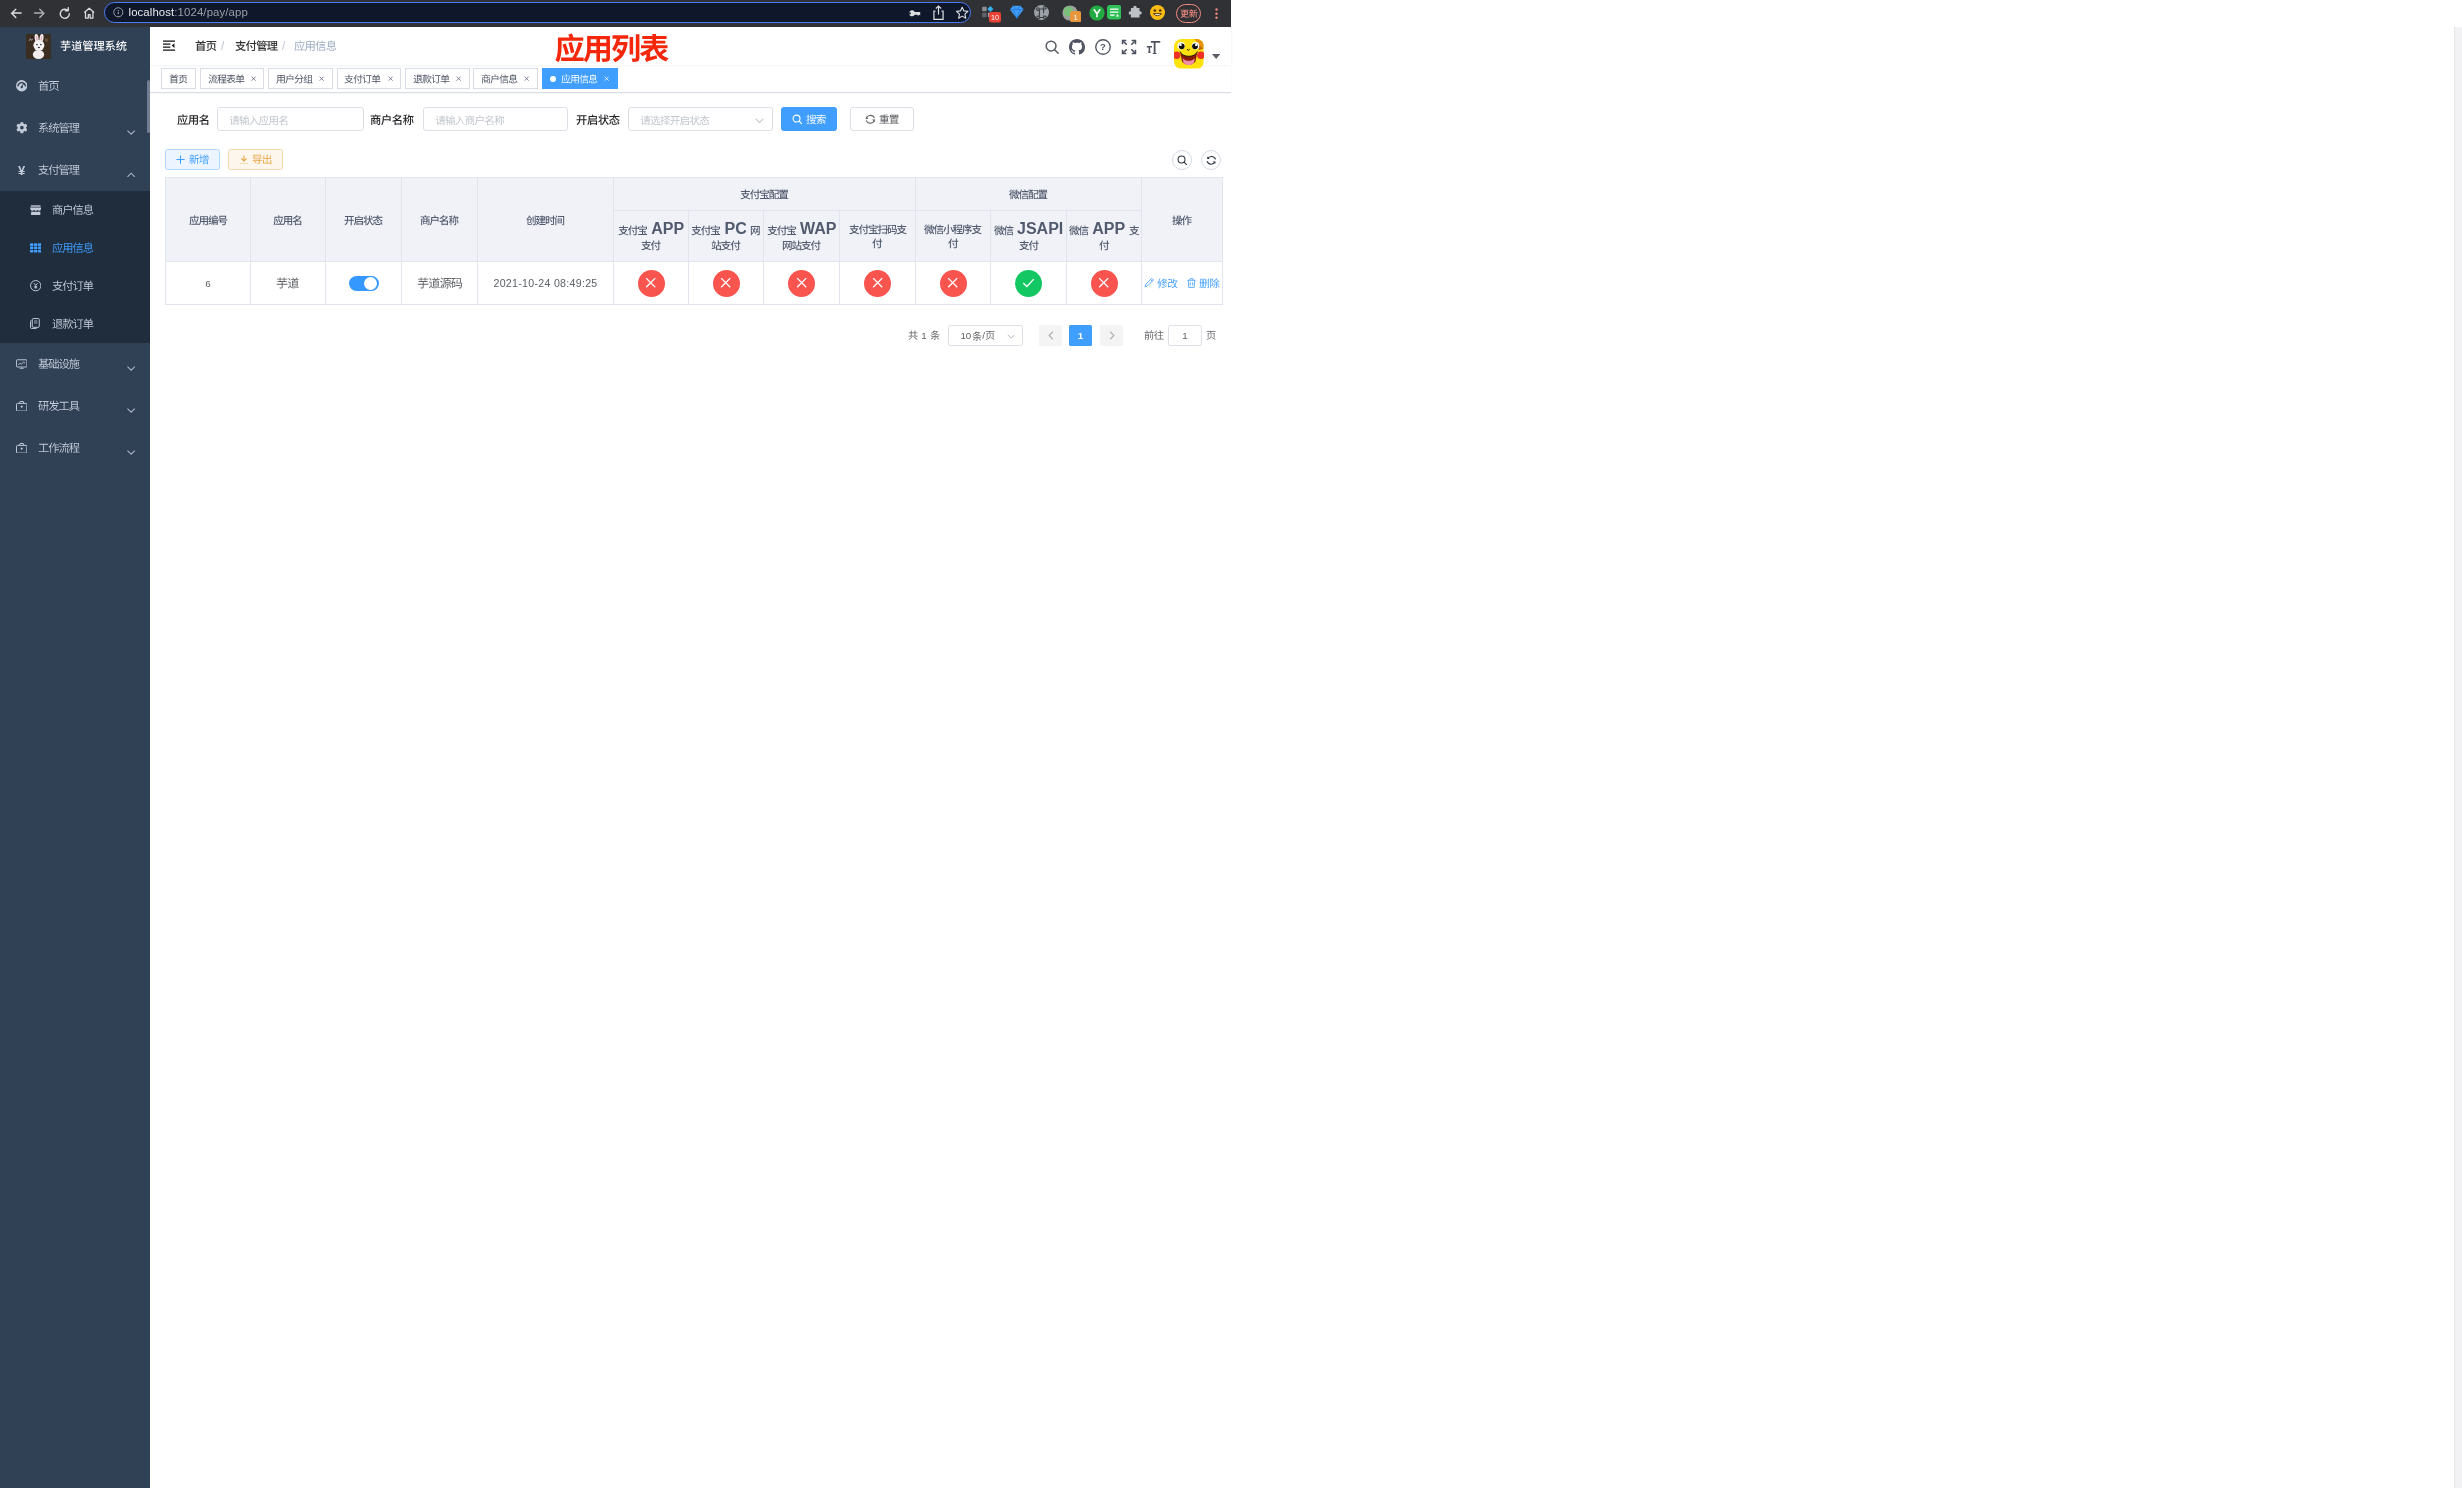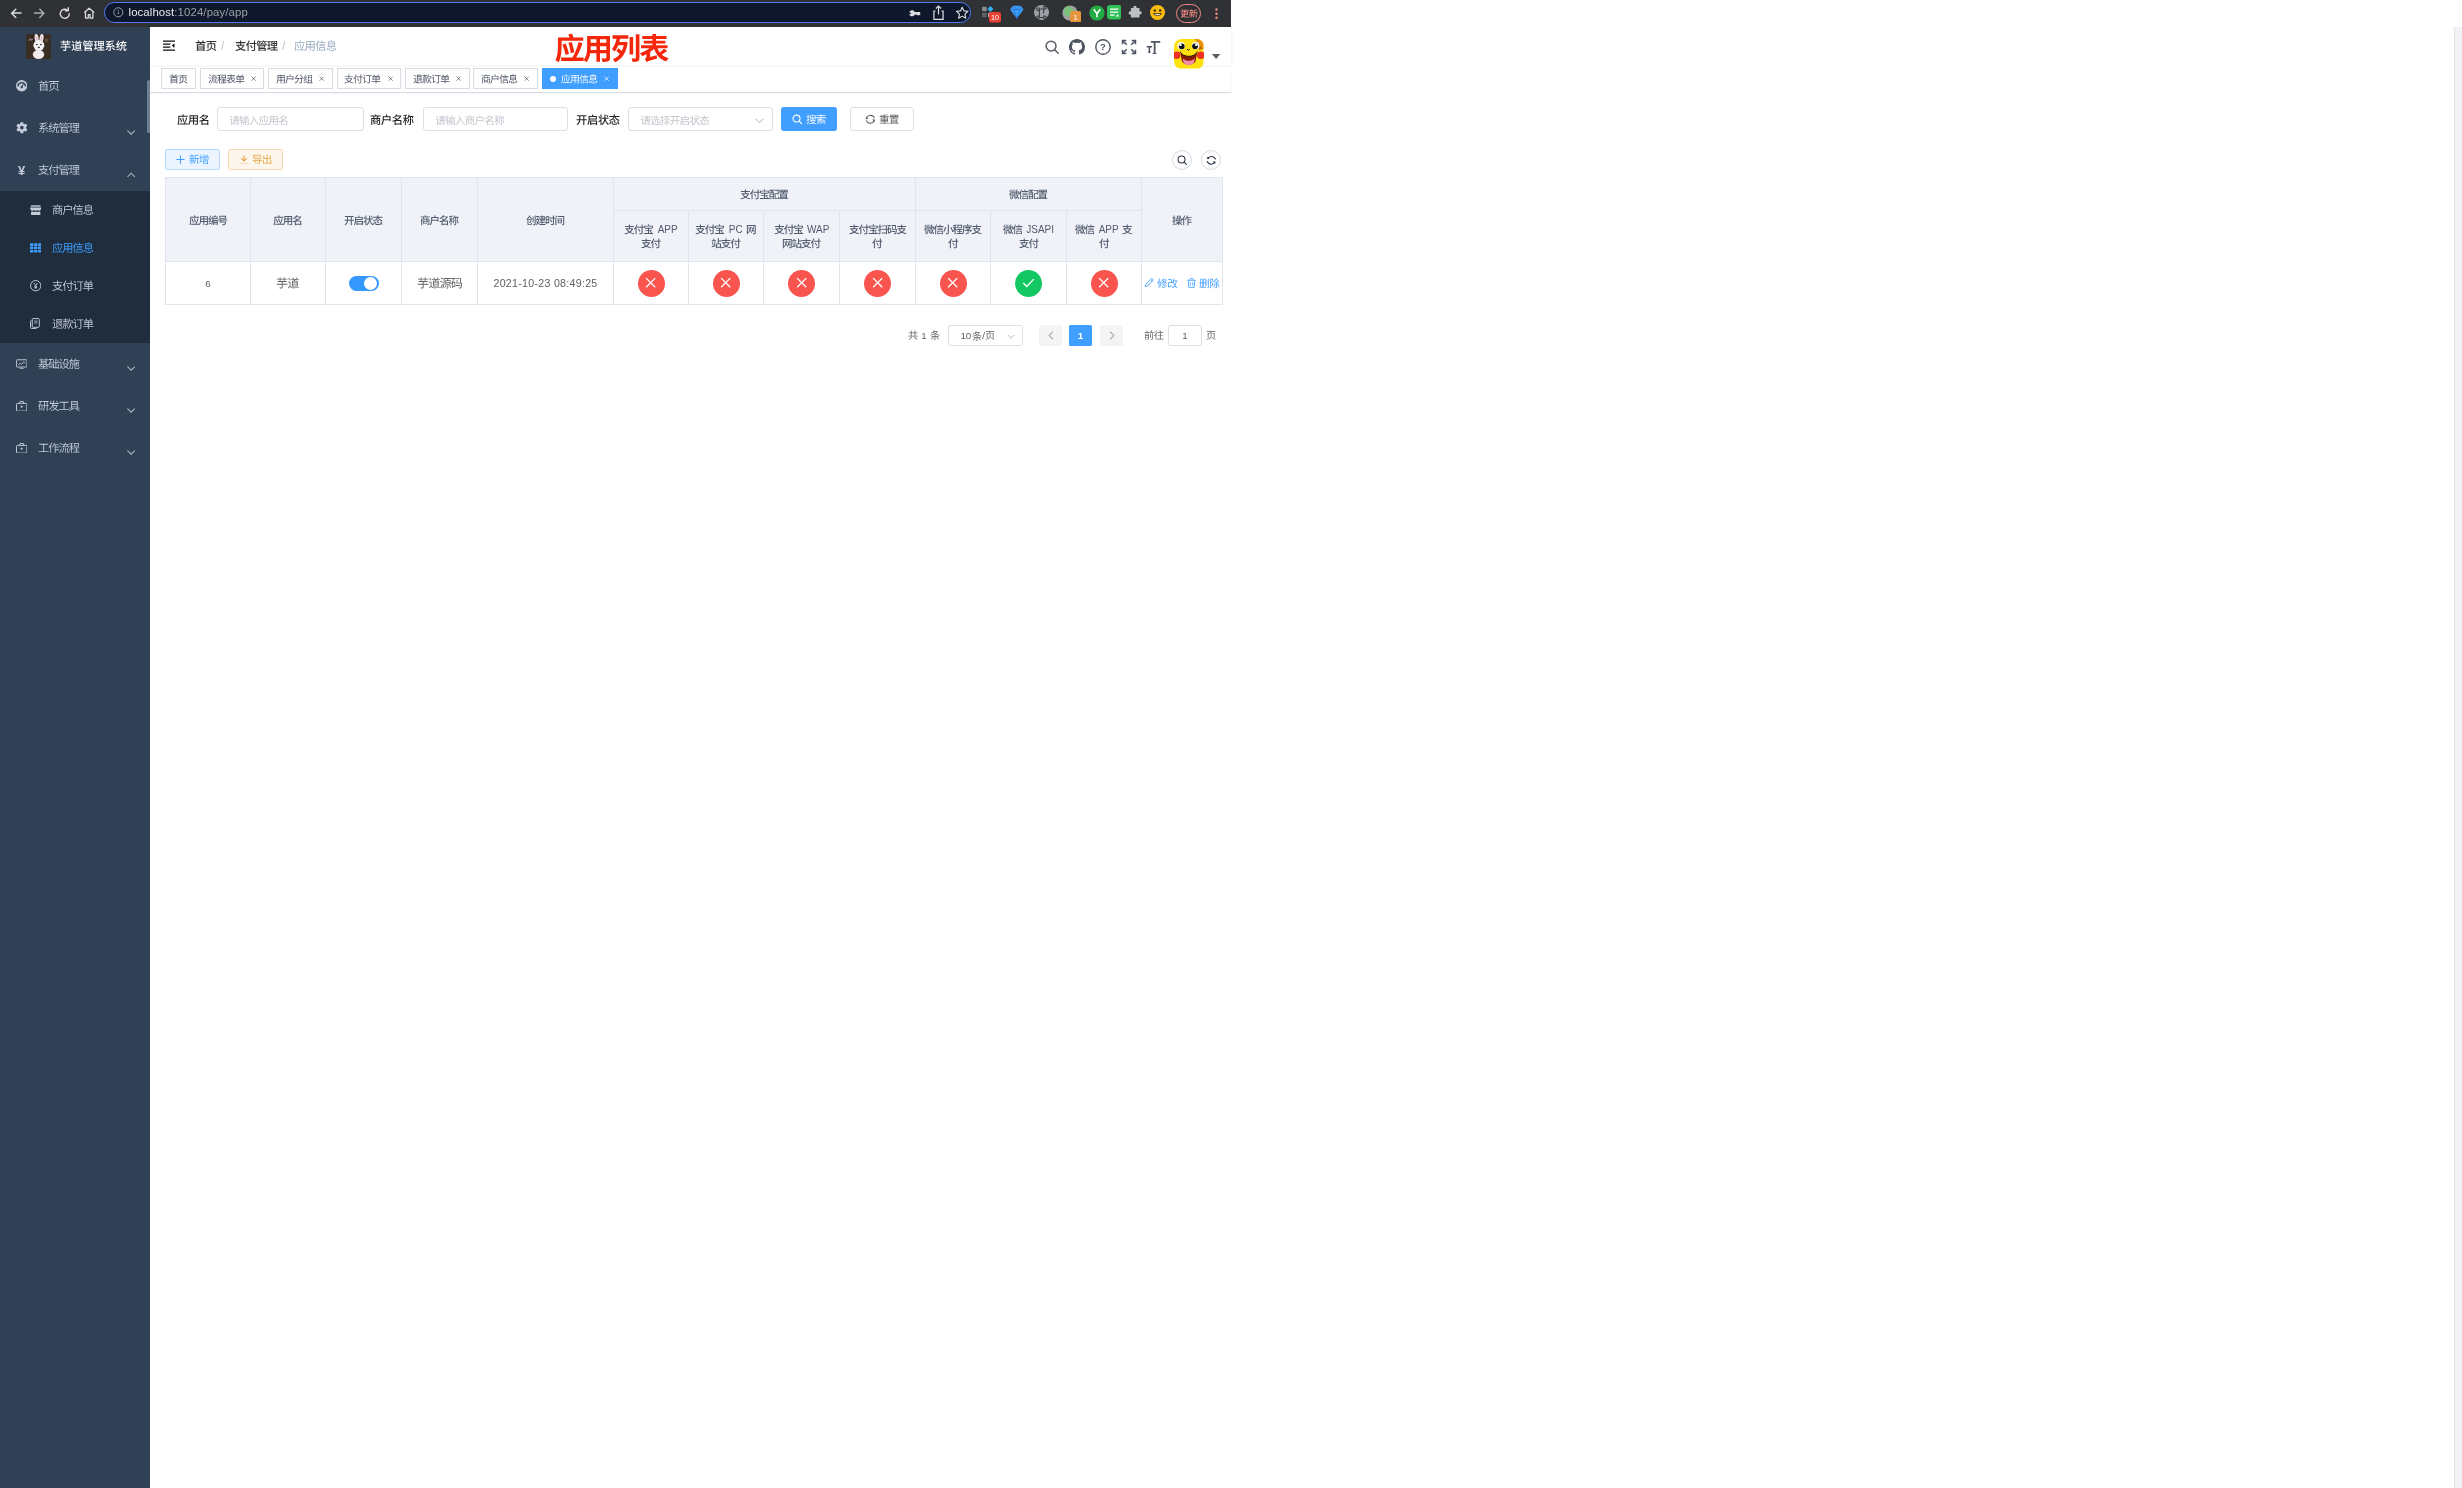--- a/index.html
+++ b/index.html
@@ -39,21 +39,21 @@
 #breset{left:700px;top:14.4px;width:64px;height:24px;background:#fff;border:0.8px solid #dcdfe6;color:#606266}
 #badd{left:15px;top:56px;width:55px;height:21px;background:#ecf5ff;border:0.8px solid #b3d8ff;color:#409eff;border-radius:2.3px}
 #bexp{left:78px;top:56px;width:55px;height:21px;background:#fdf6ec;border:0.8px solid #f5dab1;color:#e6a23c;border-radius:2.3px}
 .cbtn{position:absolute;top:57px;width:20.4px;height:20.4px;border:0.8px solid #d5dbe3;border-radius:50%;background:#fff;display:flex;align-items:center;justify-content:center}
 table{border-collapse:collapse;table-layout:fixed;position:absolute;left:15px;top:84px;width:1058px}
 th,td{border:0.8px solid #dfe4ee;padding:0;text-align:center;font-weight:400}
 th{background:#f0f2f7;color:#515a6e}
 td{color:#606266}
 .lt{font-size:9.8px;color:#5c6166}
 .dt{font-size:10.6px;letter-spacing:0.3px;color:#5c6166}
-.hl{font-size:10px;font-weight:400}
+.hl{font-size:16px;font-weight:700}
 .circ{width:27px;height:27px;border-radius:50%;margin:0 auto;display:flex;align-items:center;justify-content:center}
 .circ.r{background:#f9544e}
 .circ.g{background:#13c863}
 .sw{width:30px;height:15px;border-radius:7.6px;background:#3598ff;margin:0 auto;position:relative}
 .sw i{position:absolute;right:1.1px;top:1.1px;width:13px;height:13px;border-radius:50%;background:#fff}
 .op{color:#409eff;display:flex;align-items:center;justify-content:center;gap:9.8px}
 .op span{display:flex;align-items:center;gap:2.3px}
 #pgn{position:absolute;top:232px;height:21px;color:#606266;width:1081px}
 #pgn>*{position:absolute;height:21px;display:flex;align-items:center}
 .pbtn{justify-content:center;background:#f4f4f5;border-radius:1.5px;min-width:23px}
@@ -645,21 +645,21 @@
               <path fill="currentColor" d="M628 -840V-737H367V-840H294V-737H64V-668H294V-570H367V-668H628V-570H703V-668H937V-737H703V-840ZM57 -314V-243H467V-20C467 -3 461 2 441 2C421 3 350 3 275 1C288 21 301 54 305 76C398 76 459 75 494 63C530 51 543 29 543 -19V-243H944V-314H543V-468H873V-539H135V-468H467V-314ZM1002 -765C1054 -714 1118 -642 1144 -596L1206 -638C1176 -684 1112 -753 1060 -801ZM1392 -368H1728V-284H1392ZM1392 -231H1728V-147H1392ZM1392 -504H1728V-421H1392ZM1322 -561V-89H1800V-561H1562C1572 -586 1584 -616 1596 -645H1884V-708H1698C1722 -741 1746 -781 1770 -818L1696 -840C1680 -801 1648 -747 1622 -708H1434L1486 -732C1474 -763 1442 -811 1414 -844L1352 -817C1378 -784 1406 -739 1418 -708H1248V-645H1514C1508 -618 1498 -587 1490 -561ZM1200 -483H988V-413H1128V-102C1082 -86 1032 -44 980 7L1026 68C1078 6 1128 -47 1164 -47C1188 -47 1218 -17 1262 7C1330 46 1416 57 1534 57C1630 57 1806 51 1878 46C1880 25 1892 -9 1900 -27C1802 -17 1654 -10 1536 -10C1428 -10 1342 -17 1278 -52C1242 -72 1220 -90 1200 -100Z"></path>
             </svg></td>
    <td>
             <div class="sw">
               <i></i>
             </div>
           </td>
    <td><svg class="cjk" style="width:46px;height:12px;" viewBox="0 -880 3812 1000">
               <path fill="currentColor" d="M628 -840V-737H367V-840H294V-737H64V-668H294V-570H367V-668H628V-570H703V-668H937V-737H703V-840ZM57 -314V-243H467V-20C467 -3 461 2 441 2C421 3 350 3 275 1C288 21 301 54 305 76C398 76 459 75 494 63C530 51 543 29 543 -19V-243H944V-314H543V-468H873V-539H135V-468H467V-314ZM1002 -765C1054 -714 1118 -642 1144 -596L1206 -638C1176 -684 1112 -753 1060 -801ZM1392 -368H1728V-284H1392ZM1392 -231H1728V-147H1392ZM1392 -504H1728V-421H1392ZM1322 -561V-89H1800V-561H1562C1572 -586 1584 -616 1596 -645H1884V-708H1698C1722 -741 1746 -781 1770 -818L1696 -840C1680 -801 1648 -747 1622 -708H1434L1486 -732C1474 -763 1442 -811 1414 -844L1352 -817C1378 -784 1406 -739 1418 -708H1248V-645H1514C1508 -618 1498 -587 1490 -561ZM1200 -483H988V-413H1128V-102C1082 -86 1032 -44 980 7L1026 68C1078 6 1128 -47 1164 -47C1188 -47 1218 -17 1262 7C1330 46 1416 57 1534 57C1630 57 1806 51 1878 46C1880 25 1892 -9 1900 -27C1802 -17 1654 -10 1536 -10C1428 -10 1342 -17 1278 -52C1242 -72 1220 -90 1200 -100ZM2412 -407H2718V-319H2412ZM2412 -549H2718V-463H2412ZM2380 -205C2350 -138 2306 -68 2260 -19C2277 -9 2306 9 2320 20C2364 -32 2414 -113 2447 -186ZM2663 -188C2703 -124 2751 -40 2773 10L2842 -21C2818 -69 2768 -152 2728 -213ZM1962 -777C2017 -742 2092 -693 2129 -662L2174 -722C2135 -751 2060 -797 2006 -829ZM1913 -507C1969 -476 2044 -428 2082 -400L2126 -460C2087 -488 2011 -531 1956 -560ZM1934 24 2001 66C2049 -28 2105 -152 2146 -258L2086 -300C2041 -186 1978 -54 1934 24ZM2213 -791V-517C2213 -352 2202 -125 2089 36C2106 44 2138 63 2151 76C2270 -92 2286 -342 2286 -517V-723H2826V-791ZM2525 -709C2519 -680 2507 -639 2496 -607H2344V-261H2524V0C2524 11 2520 15 2508 16C2495 16 2451 16 2404 15C2413 34 2422 61 2425 79C2491 80 2535 80 2562 69C2589 58 2596 39 2596 2V-261H2788V-607H2569C2582 -633 2595 -663 2608 -692ZM3222 -205V-137H3604V-205ZM3304 -650C3296 -551 3284 -417 3270 -337H3290L3676 -336C3656 -117 3634 -28 3608 -2C3598 8 3588 10 3570 9C3552 9 3508 9 3460 4C3472 23 3478 52 3480 73C3528 76 3574 76 3600 74C3630 72 3650 65 3668 43C3704 7 3728 -98 3750 -368C3752 -379 3752 -401 3752 -401H3628C3644 -525 3660 -675 3668 -779L3616 -785L3604 -781H3256V-712H3590C3582 -624 3570 -502 3558 -401H3350C3358 -475 3368 -569 3374 -645ZM2864 -787V-718H2986C2958 -565 2912 -423 2842 -328C2854 -308 2870 -266 2876 -247C2894 -272 2912 -299 2928 -329V34H2994V-46H3178V-479H2994C3020 -554 3042 -635 3058 -718H3206V-787ZM2994 -411H3112V-113H2994Z"></path>
             </svg></td>
-   <td><span class="dt">2021-10-23 08:49:25</span></td>
+   <td><span class="dt">2021-10-24 08:49:25</span></td>
    <td>
             <div class="circ r">
               <svg width="11.4" height="11.4" viewBox="0 0 15 15">
                 <path d="M1.5 1.5l12 12M13.5 1.5l-12 12" stroke="#fff" stroke-width="1.8"></path>
               </svg>
             </div>
           </td>
    <td>
             <div class="circ r">
               <svg width="11.4" height="11.4" viewBox="0 0 15 15">

